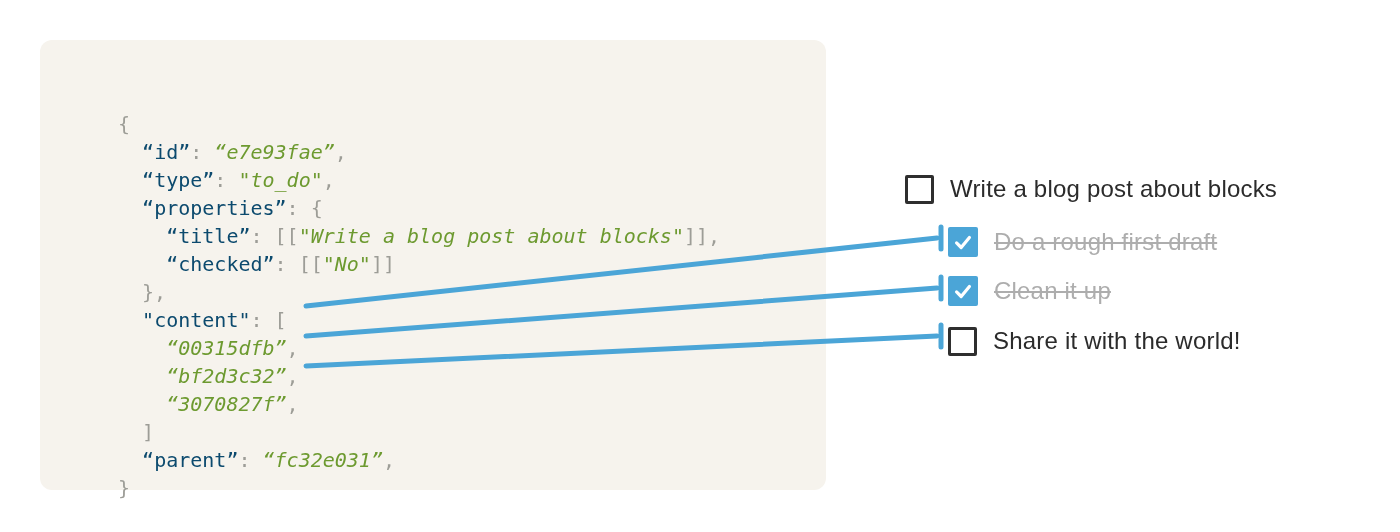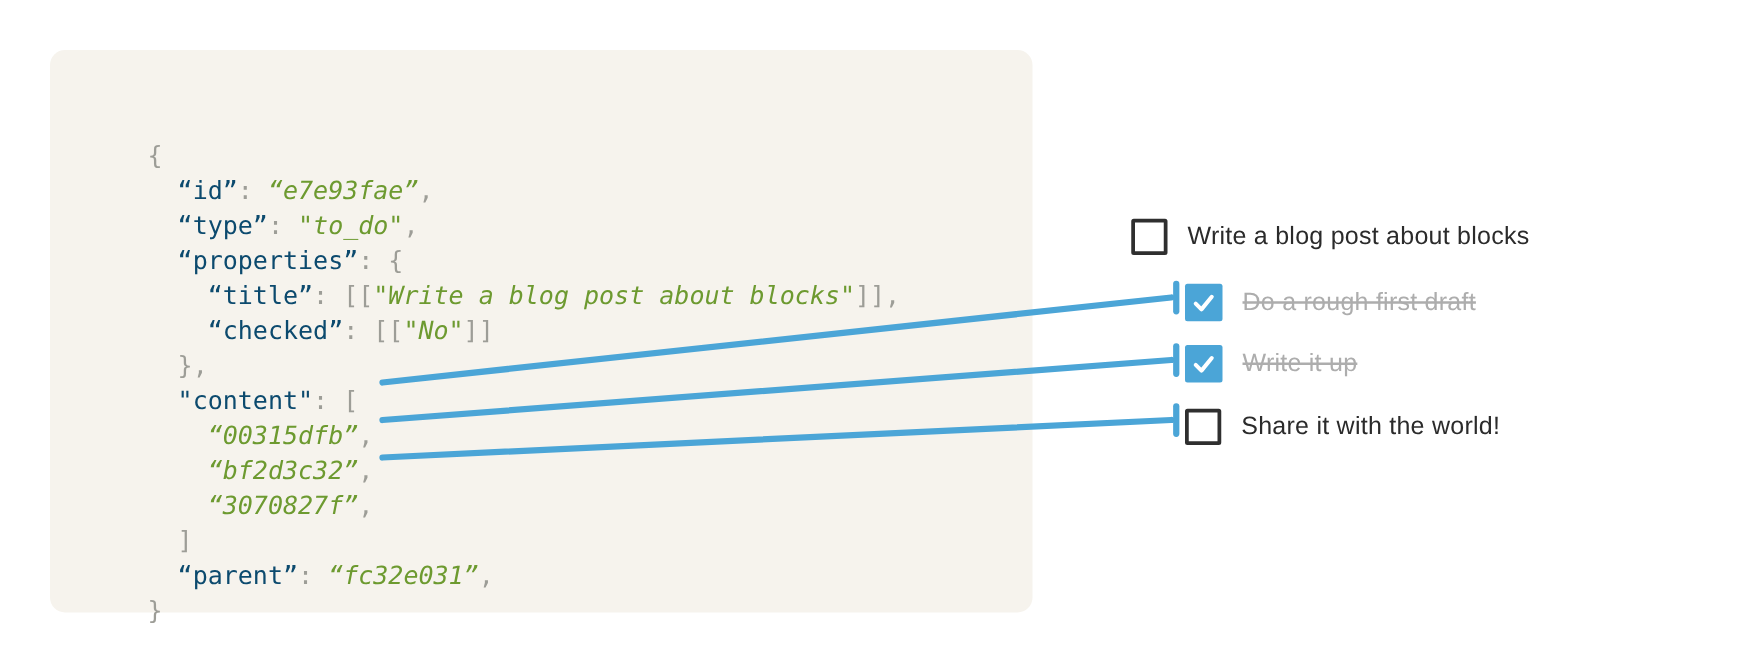--- a/index.html
+++ b/index.html
@@ -22,21 +22,21 @@
   
   .todo-row{position:absolute;display:flex;align-items:center;gap:16px;height:30px;}
   .row-1{left:905px;top:174px;}
   .row-2{left:948px;top:227px;}
   .row-3{left:948px;top:276px;}
   .row-4{left:948px;top:326px;}
   .cb{box-sizing:border-box;display:inline-flex;align-items:center;justify-content:center;flex:0 0 auto;}
   .cb.unchecked{width:29px;height:29px;border:3px solid #2f2f2f;border-radius:2px;background:#ffffff;}
   .cb.checked{width:30px;height:30px;border-radius:2px;background:#4ba5d7;}
   .cb.checked svg{width:22px;height:22px;display:block;}
-  .todo-label{font-size:20px;color:#2b2b2b;white-space:nowrap;letter-spacing:0.2px;}
+  .todo-label{font-size:24px;color:#2b2b2b;white-space:nowrap;letter-spacing:0.2px;}
   .todo-label.done{color:#adadad;text-decoration:line-through;text-decoration-thickness:2px;}
 </style>
 </head>
 <body>
 
 <div class="canvas">
 
   <div class="code-panel">
     <pre class="code"><div><span class="tok-pun">{</span></div><div><span class="tok-pun">  </span><span class="tok-key">“id”</span><span class="tok-pun">: </span><span class="tok-val">“e7e93fae”</span><span class="tok-pun">,</span></div><div><span class="tok-pun">  </span><span class="tok-key">“type”</span><span class="tok-pun">: </span><span class="tok-val">"to_do"</span><span class="tok-pun">,</span></div><div><span class="tok-pun">  </span><span class="tok-key">“properties”</span><span class="tok-pun">: {</span></div><div><span class="tok-pun">    </span><span class="tok-key">“title”</span><span class="tok-pun">: [[</span><span class="tok-val">"Write a blog post about blocks"</span><span class="tok-pun">]],</span></div><div><span class="tok-pun">    </span><span class="tok-key">“checked”</span><span class="tok-pun">: [[</span><span class="tok-val">"No"</span><span class="tok-pun">]]</span></div><div><span class="tok-pun">  },</span></div><div><span class="tok-pun">  </span><span class="tok-key">"content"</span><span class="tok-pun">: [</span></div><div><span class="tok-pun">    </span><span class="tok-val">“00315dfb”</span><span class="tok-pun">,</span></div><div><span class="tok-pun">    </span><span class="tok-val">“bf2d3c32”</span><span class="tok-pun">,</span></div><div><span class="tok-pun">    </span><span class="tok-val">“3070827f”</span><span class="tok-pun">,</span></div><div><span class="tok-pun">  ]</span></div><div><span class="tok-pun">  </span><span class="tok-key">“parent”</span><span class="tok-pun">: </span><span class="tok-val">“fc32e031”</span><span class="tok-pun">,</span></div><div><span class="tok-pun">}</span></div></pre>
   </div>
@@ -63,21 +63,21 @@
     </span>
     <span class="todo-label done">Do a rough first draft</span>
   </div>
 
   <div class="todo-row row-3">
     <span class="cb checked">
       <svg viewBox="0 0 24 24">
         <polyline points="5,13 10,18 19,7" fill="none" stroke="#ffffff" stroke-width="3.5" stroke-linecap="round" stroke-linejoin="round"></polyline>
       </svg>
     </span>
-    <span class="todo-label done">Write it up</span>
+    <span class="todo-label done">Clean it up</span>
   </div>
 
   <div class="todo-row row-4">
     <span class="cb unchecked"></span>
     <span class="todo-label">Share it with the world!</span>
   </div>
 
 </div>
 
 </body></html>

